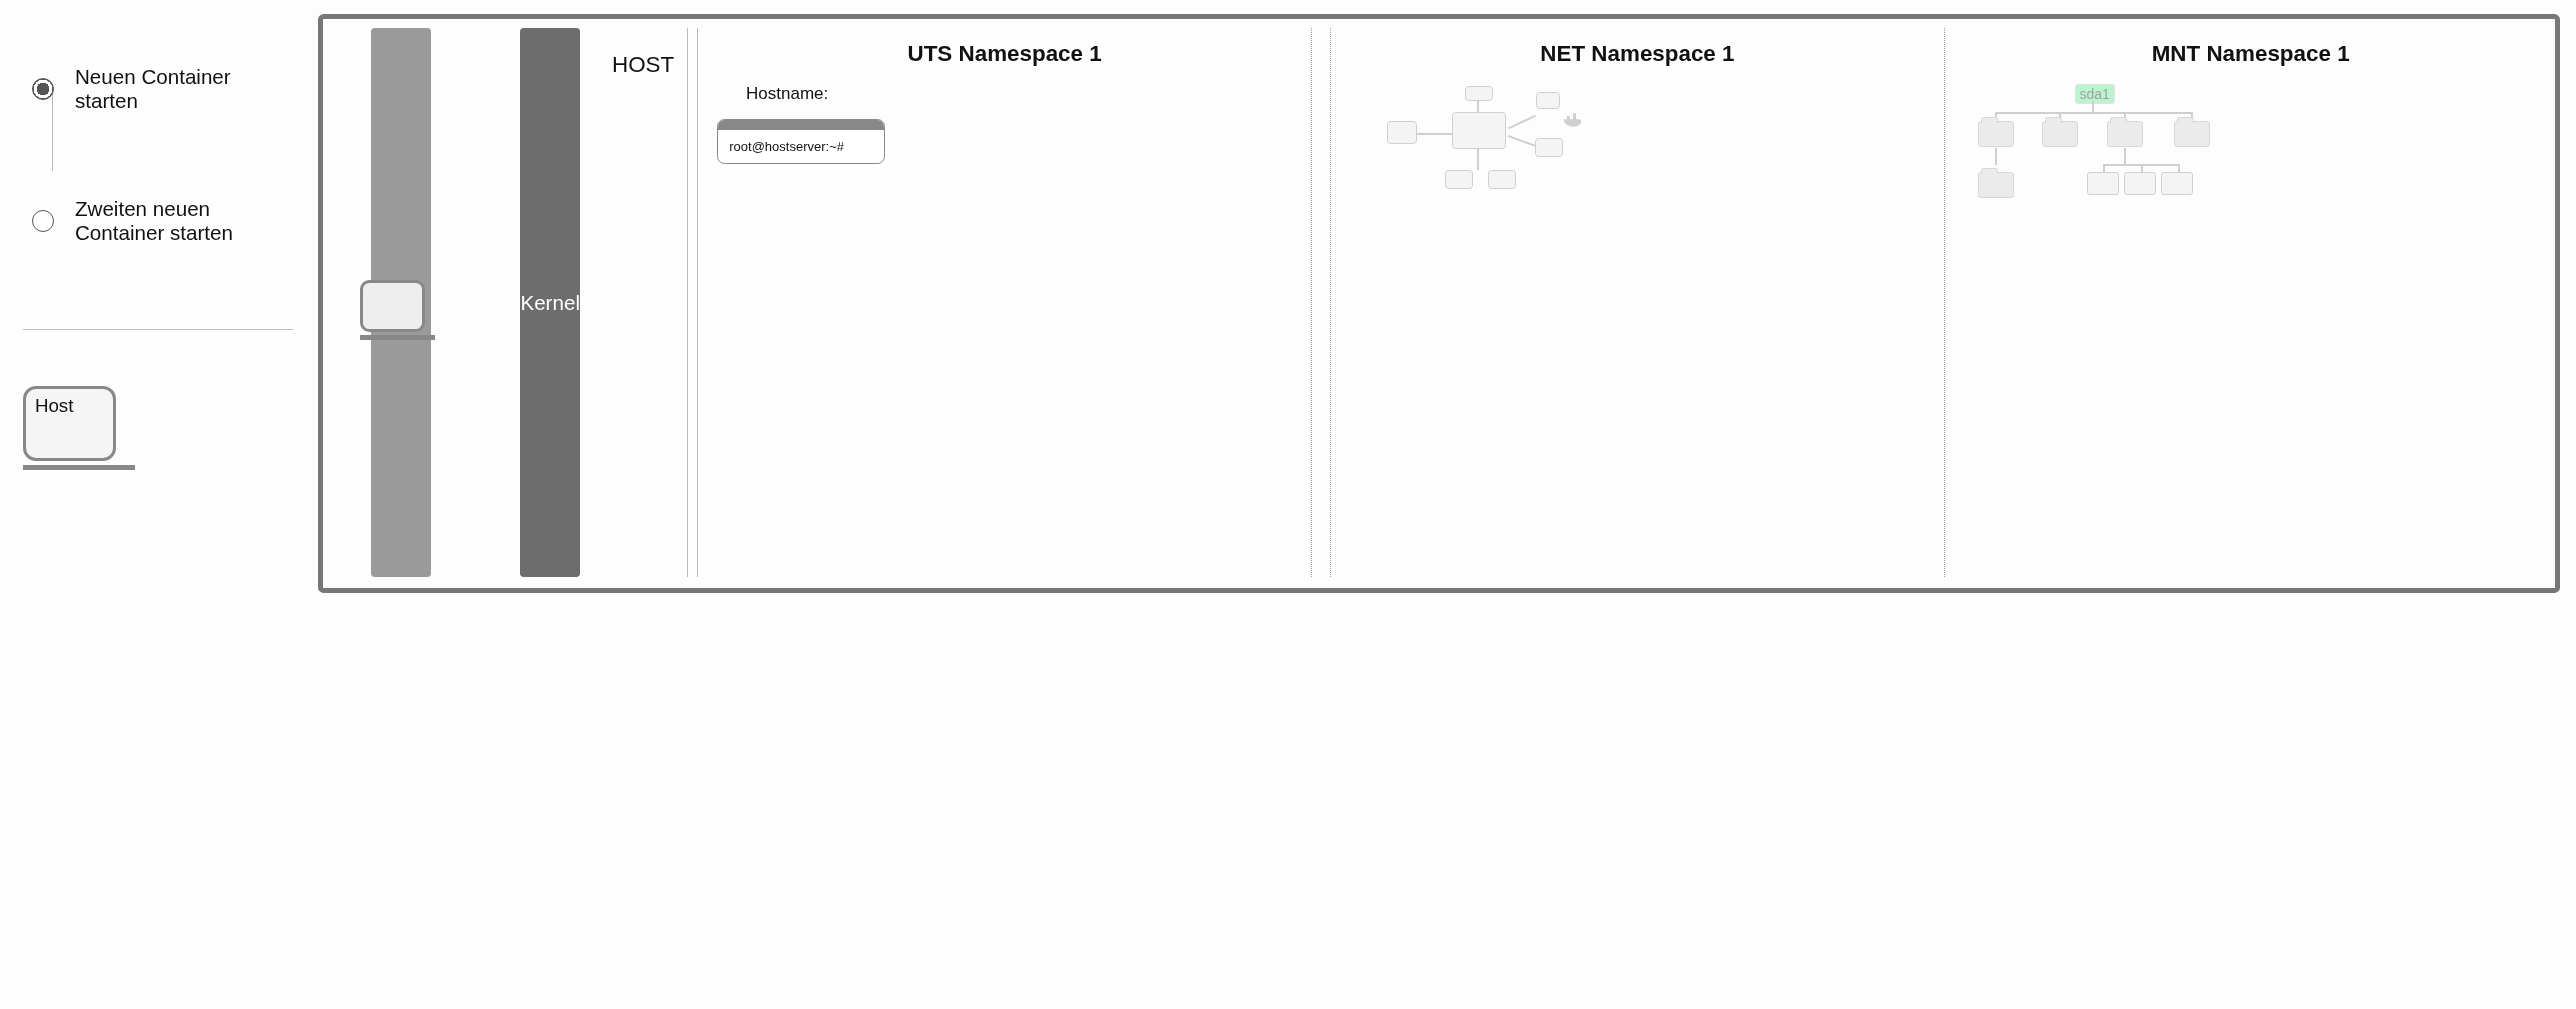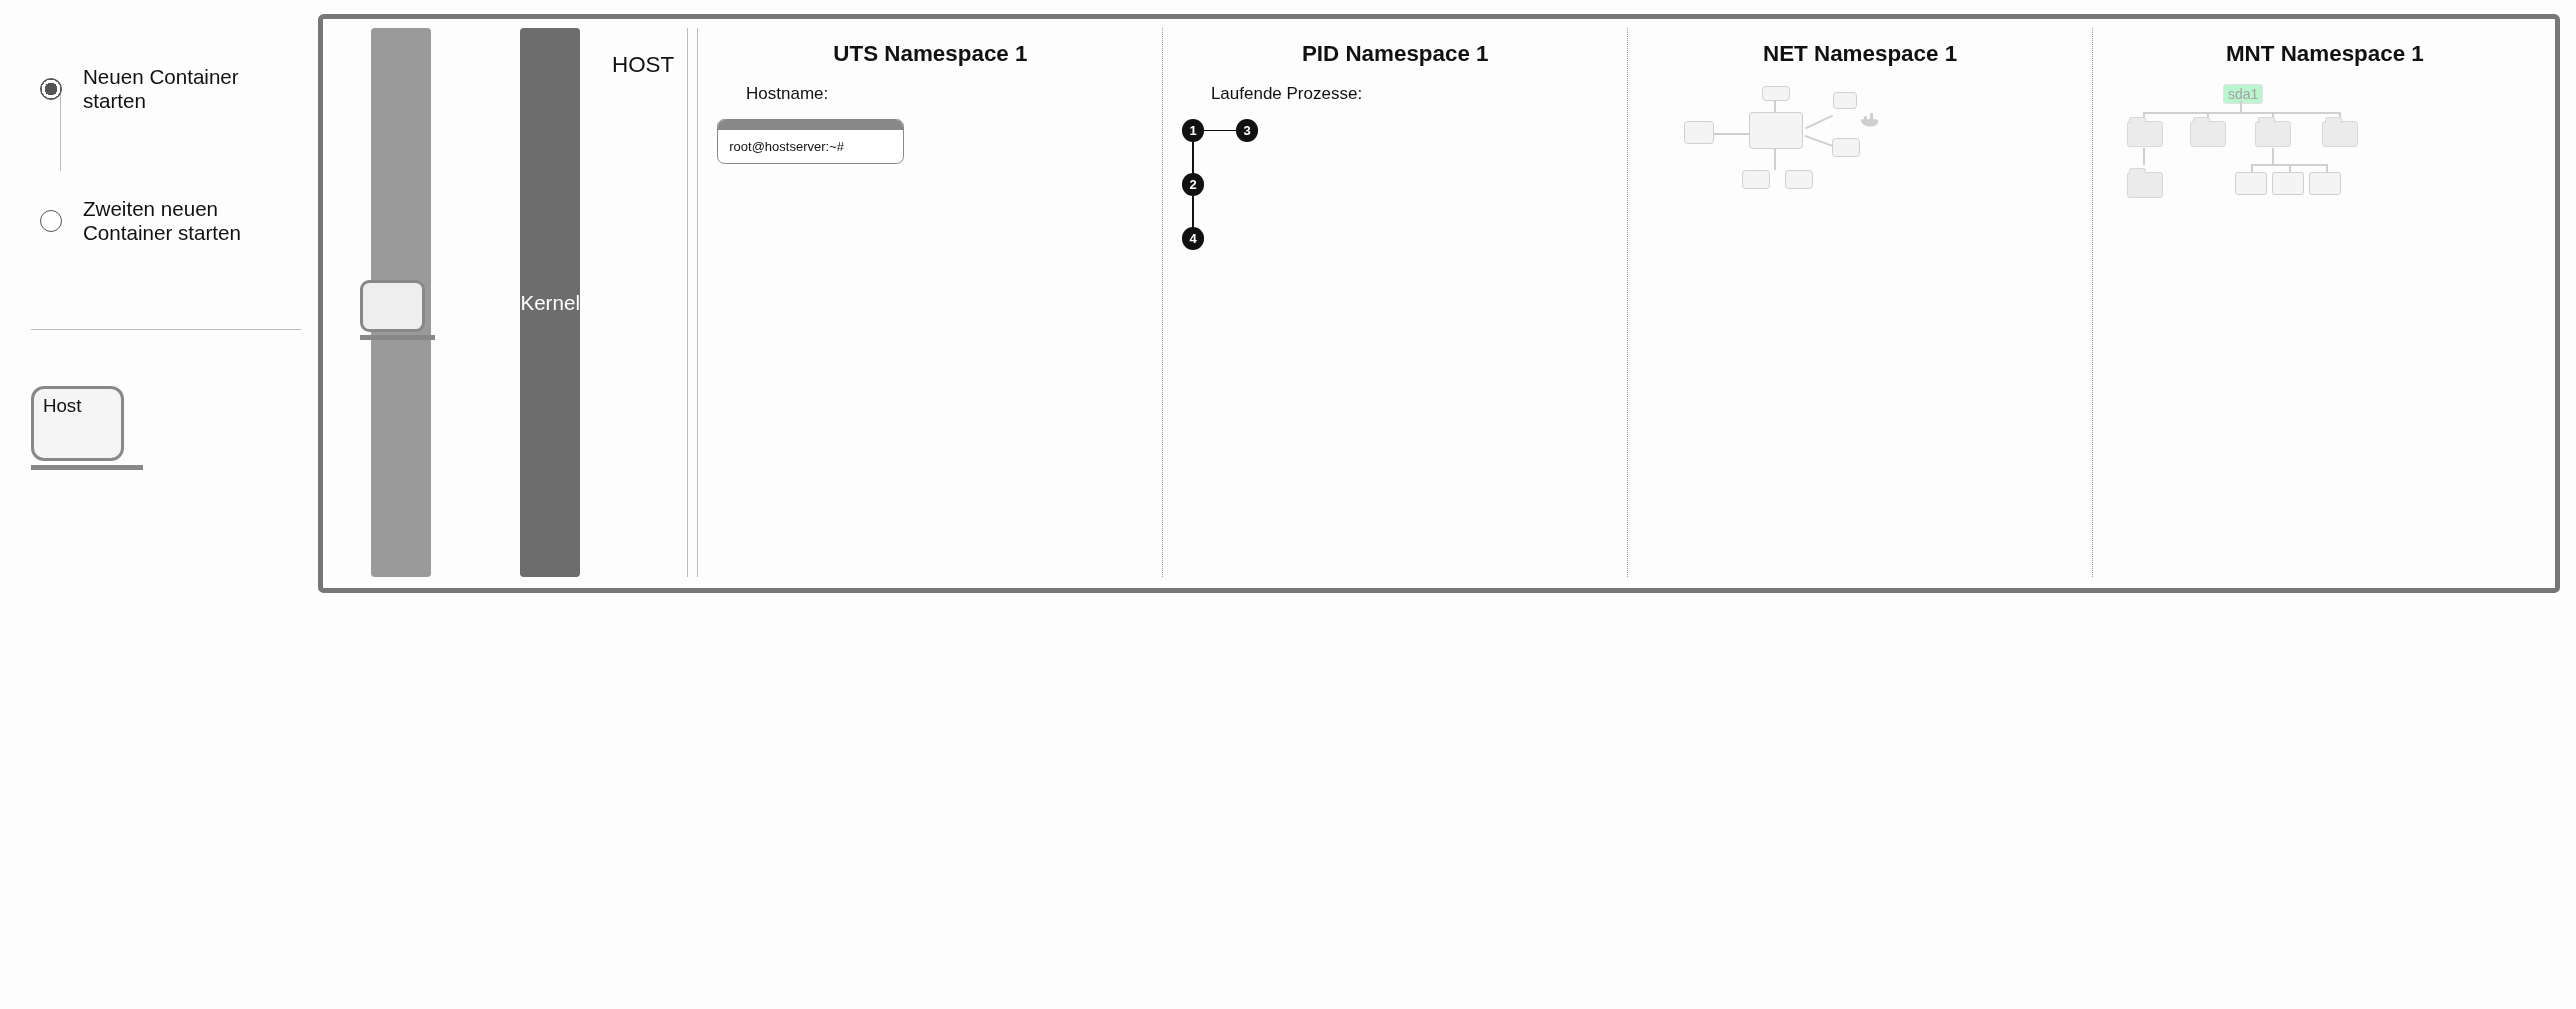--- a/index.html
+++ b/index.html
@@ -8,21 +8,21 @@
     background: #fdfdfd;
     width: 2576px;
     height: 1009px;
     position: relative;
     color: #111;
   }
 
   
   .sidebar {
     position: absolute;
-    left: 12px; top: 0;
+    left: 4px; top: 0;
     width: 308px;
     height: 1009px;
     padding: 65px 18.7px 0 18.7px;
   }
   .steps {
     position: relative;
     padding-left: 9.3px;
   }
   .step {
     display: flex;
@@ -174,21 +174,21 @@
   .ns-sub {
     font-size: 17px;
     margin-bottom: 15px;
     margin-left: 29px;
   }
 
   
   .terminal-box {
     border: 0.9px solid #888;
     border-radius: 7.5px;
-    width: 187px;
+    width: 168px;
     overflow: hidden;
     background: #fff;
   }
   .terminal-bar {
     height: 9.3px;
     background: #888;
   }
   .terminal-text {
     padding: 9.3px 11.2px;
     font-size: 13px;
@@ -309,34 +309,20 @@
     <div class="ns-title">UTS Namespace 1</div>
     <div class="ns-sub">Hostname:</div>
     <div class="terminal-box">
       <div class="terminal-bar"></div>
       <div class="terminal-text">root@hostserver:~#</div>
     </div>
   </div>
 
   <div class="col-sep-dotted"></div>
 
-  <div class="ns-col">
-    <div class="ns-title">PID Namespace 1</div>
-    <div class="ns-sub">Laufende Prozesse:</div>
-    <div class="pid-net">
-      <div class="pid-line" style="left:10.3px; top:22.4px; width:1.9px; height:32px;"></div>
-      <div class="pid-line" style="left:22.4px; top:10.3px; width:32px; height:1.9px;"></div>
-      <div class="pid-line" style="left:10.3px; top:77px; width:1.9px; height:32px;"></div>
-
-      <div class="pid-node" style="left:0; top:0;">1</div>
-      <div class="pid-node" style="left:54px; top:0;">3</div>
-      <div class="pid-node" style="left:0; top:54px;">2</div>
-      <div class="pid-node" style="left:0; top:108px;">4</div>
-    </div>
-  </div>
 
   <div class="col-sep-dotted"></div>
 
   <div class="ns-col">
     <div class="ns-title">NET Namespace 1</div>
     <div class="mini" style="margin-left:37px;">
       <div class="mbox" style="left:0; top:37px; width:30px; height:22.4px;"></div>
       <div class="mbox" style="left:65px; top:28px; width:54px; height:37px;"></div>
       <div class="mbox" style="left:149px; top:7.5px; width:24px; height:17px;"></div>
       <div class="mbox" style="left:148px; top:54px; width:28px; height:18.7px;"></div>

